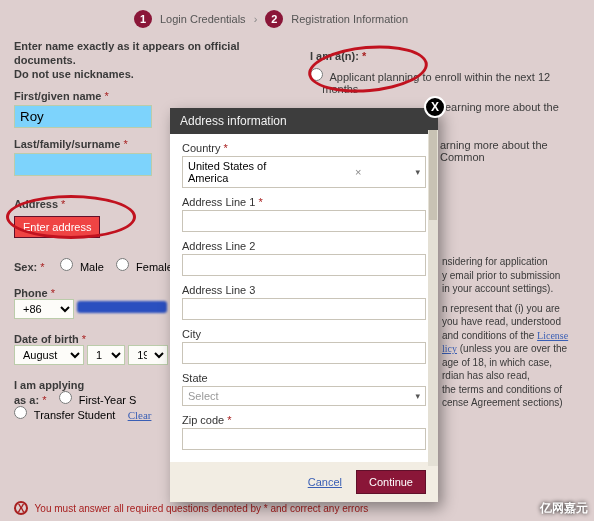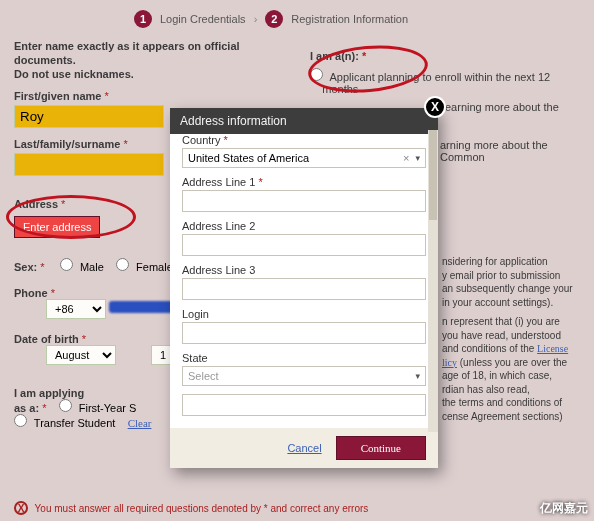--- a/index.html
+++ b/index.html
@@ -26,32 +26,32 @@
   width: 18px; height: 18px; border-radius: 50%;
   background: #8a1638; color: #fff; font-weight: bold;
 }
 .arrow { color: #888; }
 .instr { color: #3a3a3a; font-weight: bold; margin-bottom: 2px; }
 .row { margin-top: 10px; }
 .lbl { color: #3a3a3a; font-weight: bold; }
 .req { color: #a82020; }
 .text-in {
   display: block; margin-top: 3px;
-  border: 1px solid #bca; background: #eab308;
-  padding: 3px 5px; width: 150px; font-family: inherit;
+  border: 1px solid #bca; background: #7dd3fc;
+  padding: 3px 5px; width: 138px; font-family: inherit;
 }
 .btn-addr {
   display: inline-block; margin-top: 6px;
   background: #ef4444; color: #fff; border: 1px solid #60102a;
   padding: 4px 8px; font-family: inherit; font-size: 11px;
 }
 .radio { margin-right: 4px; }
 .sel-sm {
   border: 1px solid #bca; background: #fdfcf9;
-  padding: 2px 4px; font-family: inherit; font-size: 11px; margin-left: 32px;
+  padding: 2px 4px; font-family: inherit; font-size: 11px;
 }
 .right-col {
   position: absolute; left: 310px; top: 50px; right: 10px;
   color: #3a3a3a;
 }
 .right-col .lbl { display: block; }
 .right-col .opt { margin-top: 6px; }
 .cb-text { color: #3a3a3a; }
 .link { color: #3a5fb5; text-decoration: underline; font-family: Liberation Serif, serif; }
 .agree { position: absolute; left: 442px; top: 255px; right: 10px; font-size: 10px; color: #3a3a3a; line-height: 1.35; }
@@ -88,45 +88,45 @@
   padding: 6px 10px; font-size: 12px;
   position: relative;
 }
 .close {
   position: absolute; right: -8px; top: -12px;
   width: 22px; height: 22px; border-radius: 50%;
   background: #000; color: #fff; font-weight: bold;
   display: flex; align-items: center; justify-content: center;
   border: 2px solid #fff; cursor: pointer;
 }
-.modal-body { padding: 0 12px 4px; }
+.modal-body { padding: 8px 12px 4px; }
 .mfield { margin-bottom: 8px; }
 .mlbl { font-size: 11px; color: #333; display: block; margin-bottom: 2px; }
 .minput {
   width: 100%; border: 1px solid #c9c4b8;
   padding: 4px 5px; font-family: inherit; font-size: 11px;
   background: #fff;
 }
 .msel {
   width: 100%; border: 1px solid #c9c4b8;
   padding: 3px 5px; font-family: inherit; font-size: 11px;
   background: #fff;
-  display: flex; justify-content: space-between; align-items: center;
+  display: flex; justify-content: space-between; align-items: center; gap: 48px;
 }
 .msel .caret { font-size: 9px; color: #555; }
 .msel .x { color: #888; margin-left: auto; margin-right: 6px; }
 .modal-foot {
   background: #f2ede3;
   padding: 8px 12px;
   display: flex; justify-content: flex-end; gap: 14px; align-items: center;
 }
 .btn-cancel { color: #3a5fb5; background: none; border: none; font-family: inherit; font-size: 11px; cursor: pointer; text-decoration: underline; }
 .btn-cont {
   background: #8a1638; color: #fff; border: 1px solid #60102a;
-  padding: 5px 24px; font-family: Liberation Serif, serif; font-size: 11px; cursor: pointer;
+  padding: 5px 12px; font-family: Liberation Sans, sans-serif; font-size: 11px; cursor: pointer;
 }
 .scrollbar {
   position: absolute; right: 0; top: 22px; bottom: 36px; width: 10px;
   background: #e4e0d5;
 }
 .scroll-thumb { position: absolute; left: 1px; right: 1px; top: 0; height: 90px; background: #c8c2b4; }
 .blur-block {
   display:inline-block; width:90px; height:12px; background:#2a4fbf; border-radius:3px; filter: blur(1px);
 }
 </style>
@@ -186,21 +186,21 @@
   </div>
 
   <div class="row" style="margin-top:14px">
     <span class="lbl">Date of birth</span>
     <span class="req">*</span><br>
     <select class="sel-sm" style="width:70px"><option>August</option></select>
     <select class="sel-sm" style="width:38px"><option>1</option></select>
     <select class="sel-sm" style="width:40px"><option>19</option></select>
   </div>
 
-  <div class="row" style="margin-top:22px">
+  <div class="row" style="margin-top:14px">
     <div class="lbl">I am applying</div>
     <span class="lbl">as a:</span>
     <span class="req">*</span>
     &nbsp;&nbsp;
     <input type="radio" class="radio" style="">
     <span>First-Year S</span>
     <br>
     <input type="radio" class="radio" style="">
     <span>Transfer Student</span>
     &nbsp;&nbsp;
@@ -220,21 +220,20 @@
       <span class="cb-text">earning more about the</span>
     </div>
     <div class="opt" style="margin-top:26px; padding-left:130px">
       <span class="cb-text">arning more about the Common</span>
     </div>
   </div>
 
   <div class="agree">
     <div>nsidering for application</div>
     <div>y email prior to submission</div>
-    <div>an subsequently change your</div>
     <div>in your account settings).</div>
     <div style="margin-top:6px">n represent that (i) you are</div>
     <div>you have read, understood</div>
     <div><span>and conditions of the </span><a class="link">License</a></div>
     <div><a class="link">licy</a><span> (unless you are over the</span></div>
     <div>age of 18, in which case,</div>
     <div>rdian has also read,</div>
     <div>the terms and conditions of</div>
     <div>cense Agreement sections)</div>
   </div>
@@ -271,31 +270,32 @@
     </div>
     <div class="mfield">
       <span class="mlbl">Address Line 2</span>
       <input class="minput" style="">
     </div>
     <div class="mfield">
       <span class="mlbl">Address Line 3</span>
       <input class="minput" style="">
     </div>
     <div class="mfield">
-      <span class="mlbl">Login</span>
+      <span class="mlbl">City</span>
       <input class="minput" style="">
     </div>
     <div class="mfield">
       <span class="mlbl">State</span>
       <div class="msel">
         <span style="color:#999">Select</span>
         <span class="caret">▾</span>
       </div>
     </div>
     <div class="mfield">
+      <span class="mlbl"><span>Zip code</span> <span class="req">*</span></span>
       <input class="minput" style="">
     </div>
   </div>
   <div class="modal-foot">
     <button class="btn-cancel">Cancel</button>
     <button class="btn-cont">Continue</button>
   </div>
   <div class="scrollbar">
     <div class="scroll-thumb"></div>
   </div>

